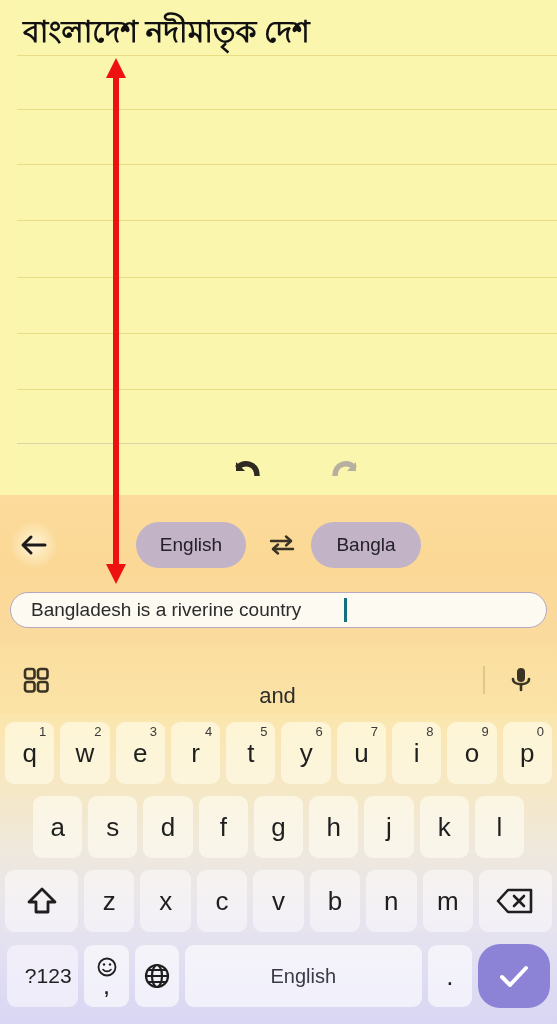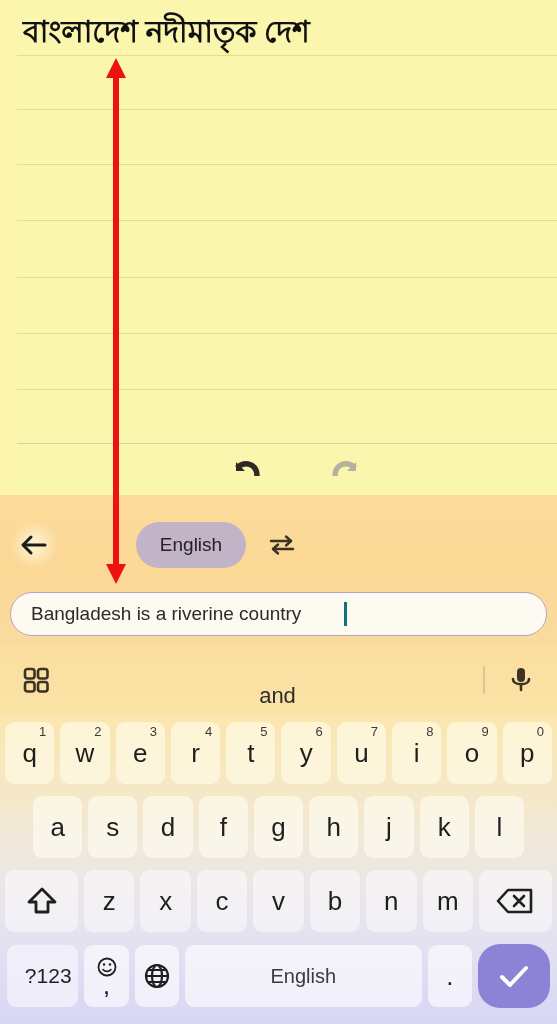--- a/index.html
+++ b/index.html
@@ -102,21 +102,21 @@
   #swap-button {
     position: absolute;
     left: 265px; top: 530px;
     width: 34px; height: 30px;
     display: flex; align-items: center; justify-content: center;
     cursor: pointer;
   }
   #input-field {
     position: absolute;
     left: 10px; top: 592px;
-    width: 537px; height: 44px;
+    width: 537px; height: 36px;
     box-sizing: border-box;
     border: 1.6px solid #b6a6c0;
     border-radius: 23px;
     background: #fdfaf2;
     display: flex;
     align-items: center;
     padding: 0 20px;
     cursor: text;
     gap: 36px;
   }
@@ -292,20 +292,21 @@
 
   <div id="swap-button">
     <svg width="30" height="26" viewBox="0 0 30 26">
       <path d="M4 9 H24" stroke="#3a3226" stroke-width="2.4" fill="none" stroke-linecap="round"></path>
       <path d="M19 4.5 L24 9 L19 13.5" stroke="#3a3226" stroke-width="2.4" fill="none" stroke-linecap="round" stroke-linejoin="round"></path>
       <path d="M26 17 H6" stroke="#3a3226" stroke-width="2.4" fill="none" stroke-linecap="round"></path>
       <path d="M11 12.5 L6 17 L11 21.5" stroke="#3a3226" stroke-width="2.4" fill="none" stroke-linecap="round" stroke-linejoin="round"></path>
     </svg>
   </div>
 
+  <div class="lang-chip" id="chip-target">Bangla</div>
 
   <div id="input-field">
     <span id="input-text">Bangladesh is a riverine country</span>
     <span id="text-caret"></span>
   </div>
 
   <div id="suggestion-strip">
     <div id="apps-icon-wrap">
       <svg width="30" height="30" viewBox="0 0 30 30">
         <rect x="4" y="4" width="9.5" height="9.5" rx="2.5" fill="none" stroke="#3b3323" stroke-width="2.6"></rect>

